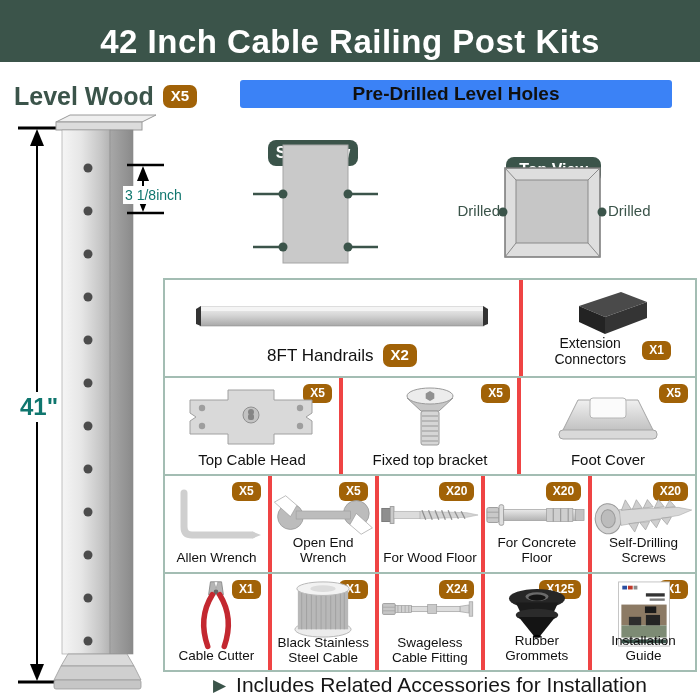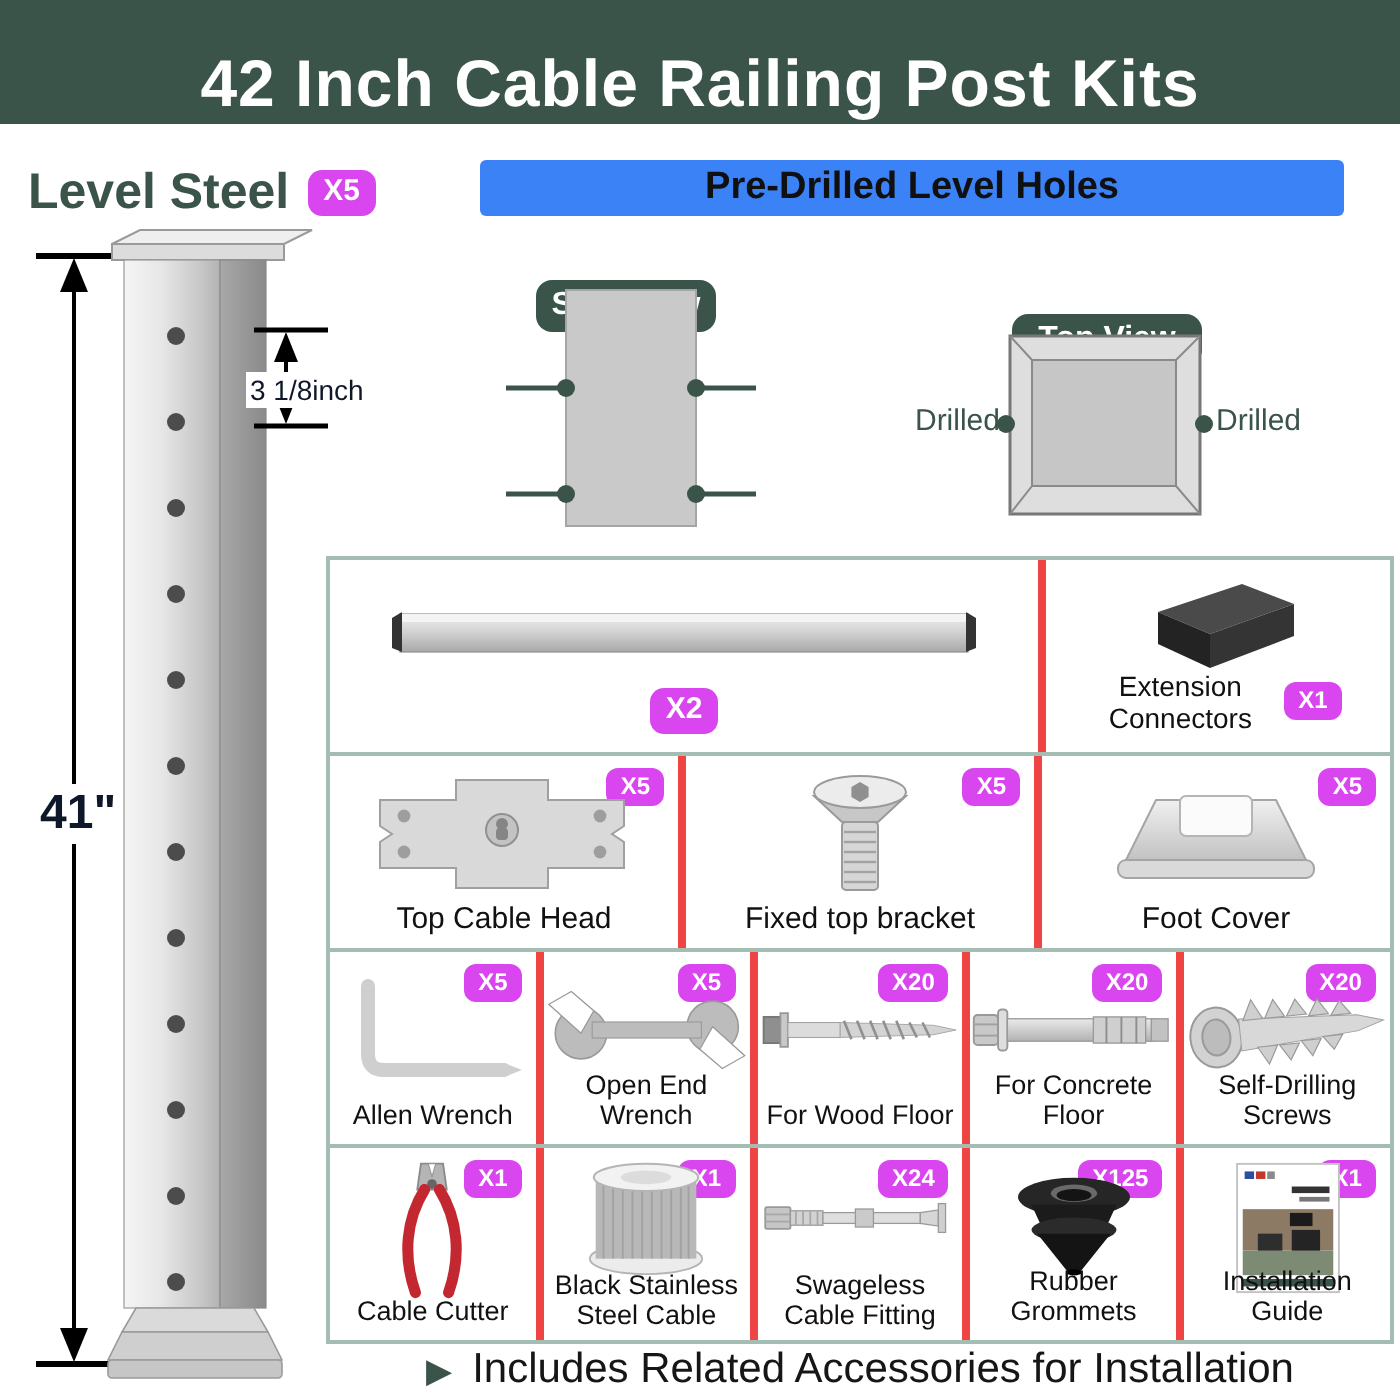--- a/index.html
+++ b/index.html
@@ -5,38 +5,38 @@
   html,body{margin:0;padding:0;}
   body{width:700px;height:700px;position:relative;background:#fff;overflow:hidden;
        font-family:"Liberation Sans","DejaVu Sans",sans-serif;color:#111;}
   
   .banner{position:absolute;left:0;top:0;width:700px;height:62px;background:#3b544a;
           display:flex;align-items:center;justify-content:center;}
   .banner .title{color:#fff;font-size:33px;font-weight:bold;letter-spacing:.5px;margin-top:22px;}
   
   .level-heading{position:absolute;left:14px;top:82px;display:flex;align-items:center;gap:9px;}
   .level-heading .txt{color:#3b544a;font-size:25px;font-weight:bold;}
-  .badge{background:#d946ef;color:#fff;font-weight:bold;border-radius:6px;
+  .badge{background:#a16207;color:#fff;font-weight:bold;border-radius:6px;
          padding:2px 7px;font-size:12px;line-height:1.25;display:inline-block;}
   .badge.lg{font-size:15px;border-radius:7px;padding:2px 8px;}
   
   .predrilled{position:absolute;left:240px;top:80px;width:432px;height:28px;background:#3b82f6;
               border-radius:3px;display:flex;align-items:center;justify-content:center;
               font-size:19px;font-weight:bold;color:#101010;}
   
   .view-badge{position:absolute;background:#3b544a;color:#fff;font-weight:bold;font-size:16px;
               border-radius:8px;display:flex;align-items:center;justify-content:center;margin-top:20px;}
   #side-view-badge{left:268px;top:120px;width:90px;height:26px;}
   #top-view-badge{left:506px;top:137px;width:95px;height:26px;}
   .drilled{position:absolute;color:#3b544a;font-size:15px;top:202px;}
   #drilled-left{left:448px;width:52px;text-align:right;}
   #drilled-right{left:608px;}
   
   .abs{position:absolute;}
-  .dim-label{position:absolute;background:#fff;color:#0f172a;white-space:nowrap;}
+  .dim-label{position:absolute;background:#fff;color:#0f766e;white-space:nowrap;}
   #dim-41{left:17px;top:392px;font-size:24px;font-weight:bold;padding:1px 3px;}
   #dim-318{left:123px;top:186px;font-size:14px;padding:1px 2px;}
   
   .grid{position:absolute;left:163px;top:278px;width:534px;height:394px;border:2px solid #a3bdb3;
         box-sizing:border-box;display:flex;flex-direction:column;background:#fff;}
   .grid-row{flex:1;display:flex;border-top:2px solid #a3bdb3;min-height:0;}
   .grid-row:first-child{border-top:none;}
   .cell{position:relative;border-left:4px solid #ef4444;flex:1;min-width:0;}
   .cell:first-child{border-left:none;}
   .cell .corner-badge{position:absolute;top:6px;right:7px;}
@@ -57,21 +57,21 @@
   .play{color:#3b544a;font-size:17px;line-height:1;}
 </style>
 </head>
 <body>
 
 <div class="banner">
   <span class="title">42 Inch Cable Railing Post Kits</span>
 </div>
 
 <div class="level-heading">
-  <span class="txt">Level Steel</span>
+  <span class="txt">Level Wood</span>
   <span class="badge lg">X5</span>
 </div>
 
 <div class="predrilled">
   <span>Pre-Drilled Level Holes</span>
 </div>
 
 <svg class="abs" style="left:10px;top:108px;" width="200" height="592" viewBox="0 0 200 592">
   <defs>
     <linearGradient id="postGrad" x1="0" y1="0" x2="1" y2="0">
@@ -179,20 +179,21 @@
             <stop offset="1" stop-color="#a8a8a8"></stop>
               </linearGradient>
             </defs>
           <rect x="13" y="7" width="284" height="19" fill="url(#barGrad)" stroke="#8f8f8f" stroke-width="0.6"></rect>
           <rect x="13" y="7" width="284" height="4" fill="#f4f4f4"></rect>
           <polygon points="9,9 14,6 14,26 9,24" fill="#333"></polygon>
           <polygon points="296,6 301,9 301,24 296,26" fill="#333"></polygon>
         </svg>
       </div>
       <div class="caption flexcap big">
+        <span>8FT Handrails</span>
         <span class="badge lg">X2</span>
       </div>
     </div>
     <div class="cell">
       <div class="icon-box" style="bottom:38px;">
         <svg width="92" height="52" viewBox="0 0 92 52">
           <polygon points="16,20 58,6 84,16 42,31" fill="#4a4a4a"></polygon>
           <polygon points="16,20 42,31 42,48 16,36" fill="#232323"></polygon>
           <polygon points="42,31 84,16 84,32 42,48" fill="#343434"></polygon>
         </svg>

